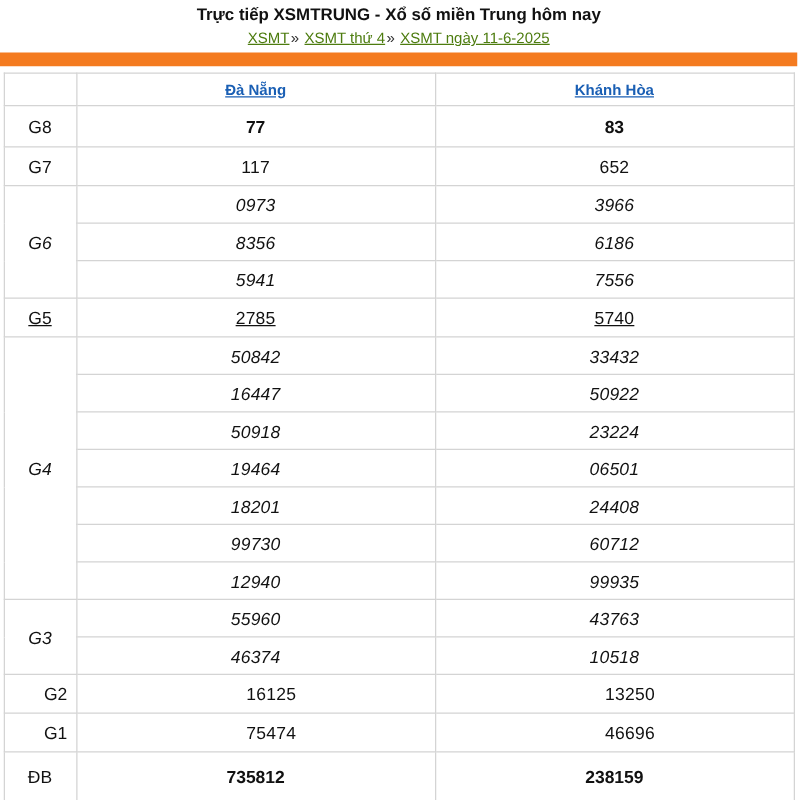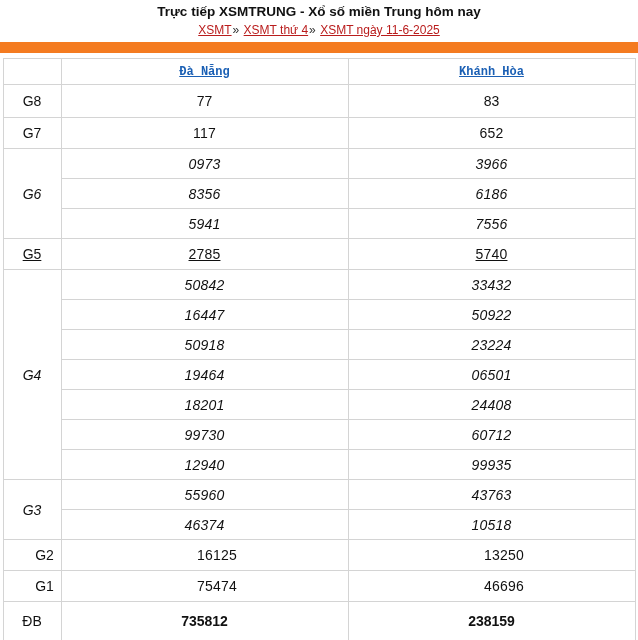--- a/index.html
+++ b/index.html
@@ -38,21 +38,21 @@
     white-space: nowrap;
   }
   .breadcrumb {
     font-size: 12px;
     line-height: 17px;
     color: #111111;
     margin-top: 1px;
     white-space: nowrap;
   }
   .breadcrumb a {
-    color: #b91c1c;
+    color: #4d7c0f;
     text-decoration: underline;
   }
   .breadcrumb .sep {
     color: #333333;
     margin: 0 1px;
     text-decoration: none;
   }
 
   .orange-bar {
     width: 100%;
@@ -84,37 +84,36 @@
     height: 21px;
     font-size: 12px;
     font-weight: bold;
     padding: 2px 0;
   }
   .prov-link {
     color: #1a5fb4;
     text-decoration: underline;
     font-weight: bold;
     font-size: 12px;
-    font-family: Liberation Mono, monospace;
   }
 
   .lbl {
     font-size: 13px;
     color: #111111;
   }
 
   .num {
     font-size: 15px;
     color: #111111;
     letter-spacing: 0.2px;
   }
 
   .red-big {
     color: #e00000;
-    font-weight: normal;
+    font-weight: bold;
     font-size: 21px;
     margin-left: 45px;
   }
   .red-huge {
     color: #e00000;
     font-weight: bold;
     font-size: 25px;
   }
 
   .r-g8 td { height: 32px; }

